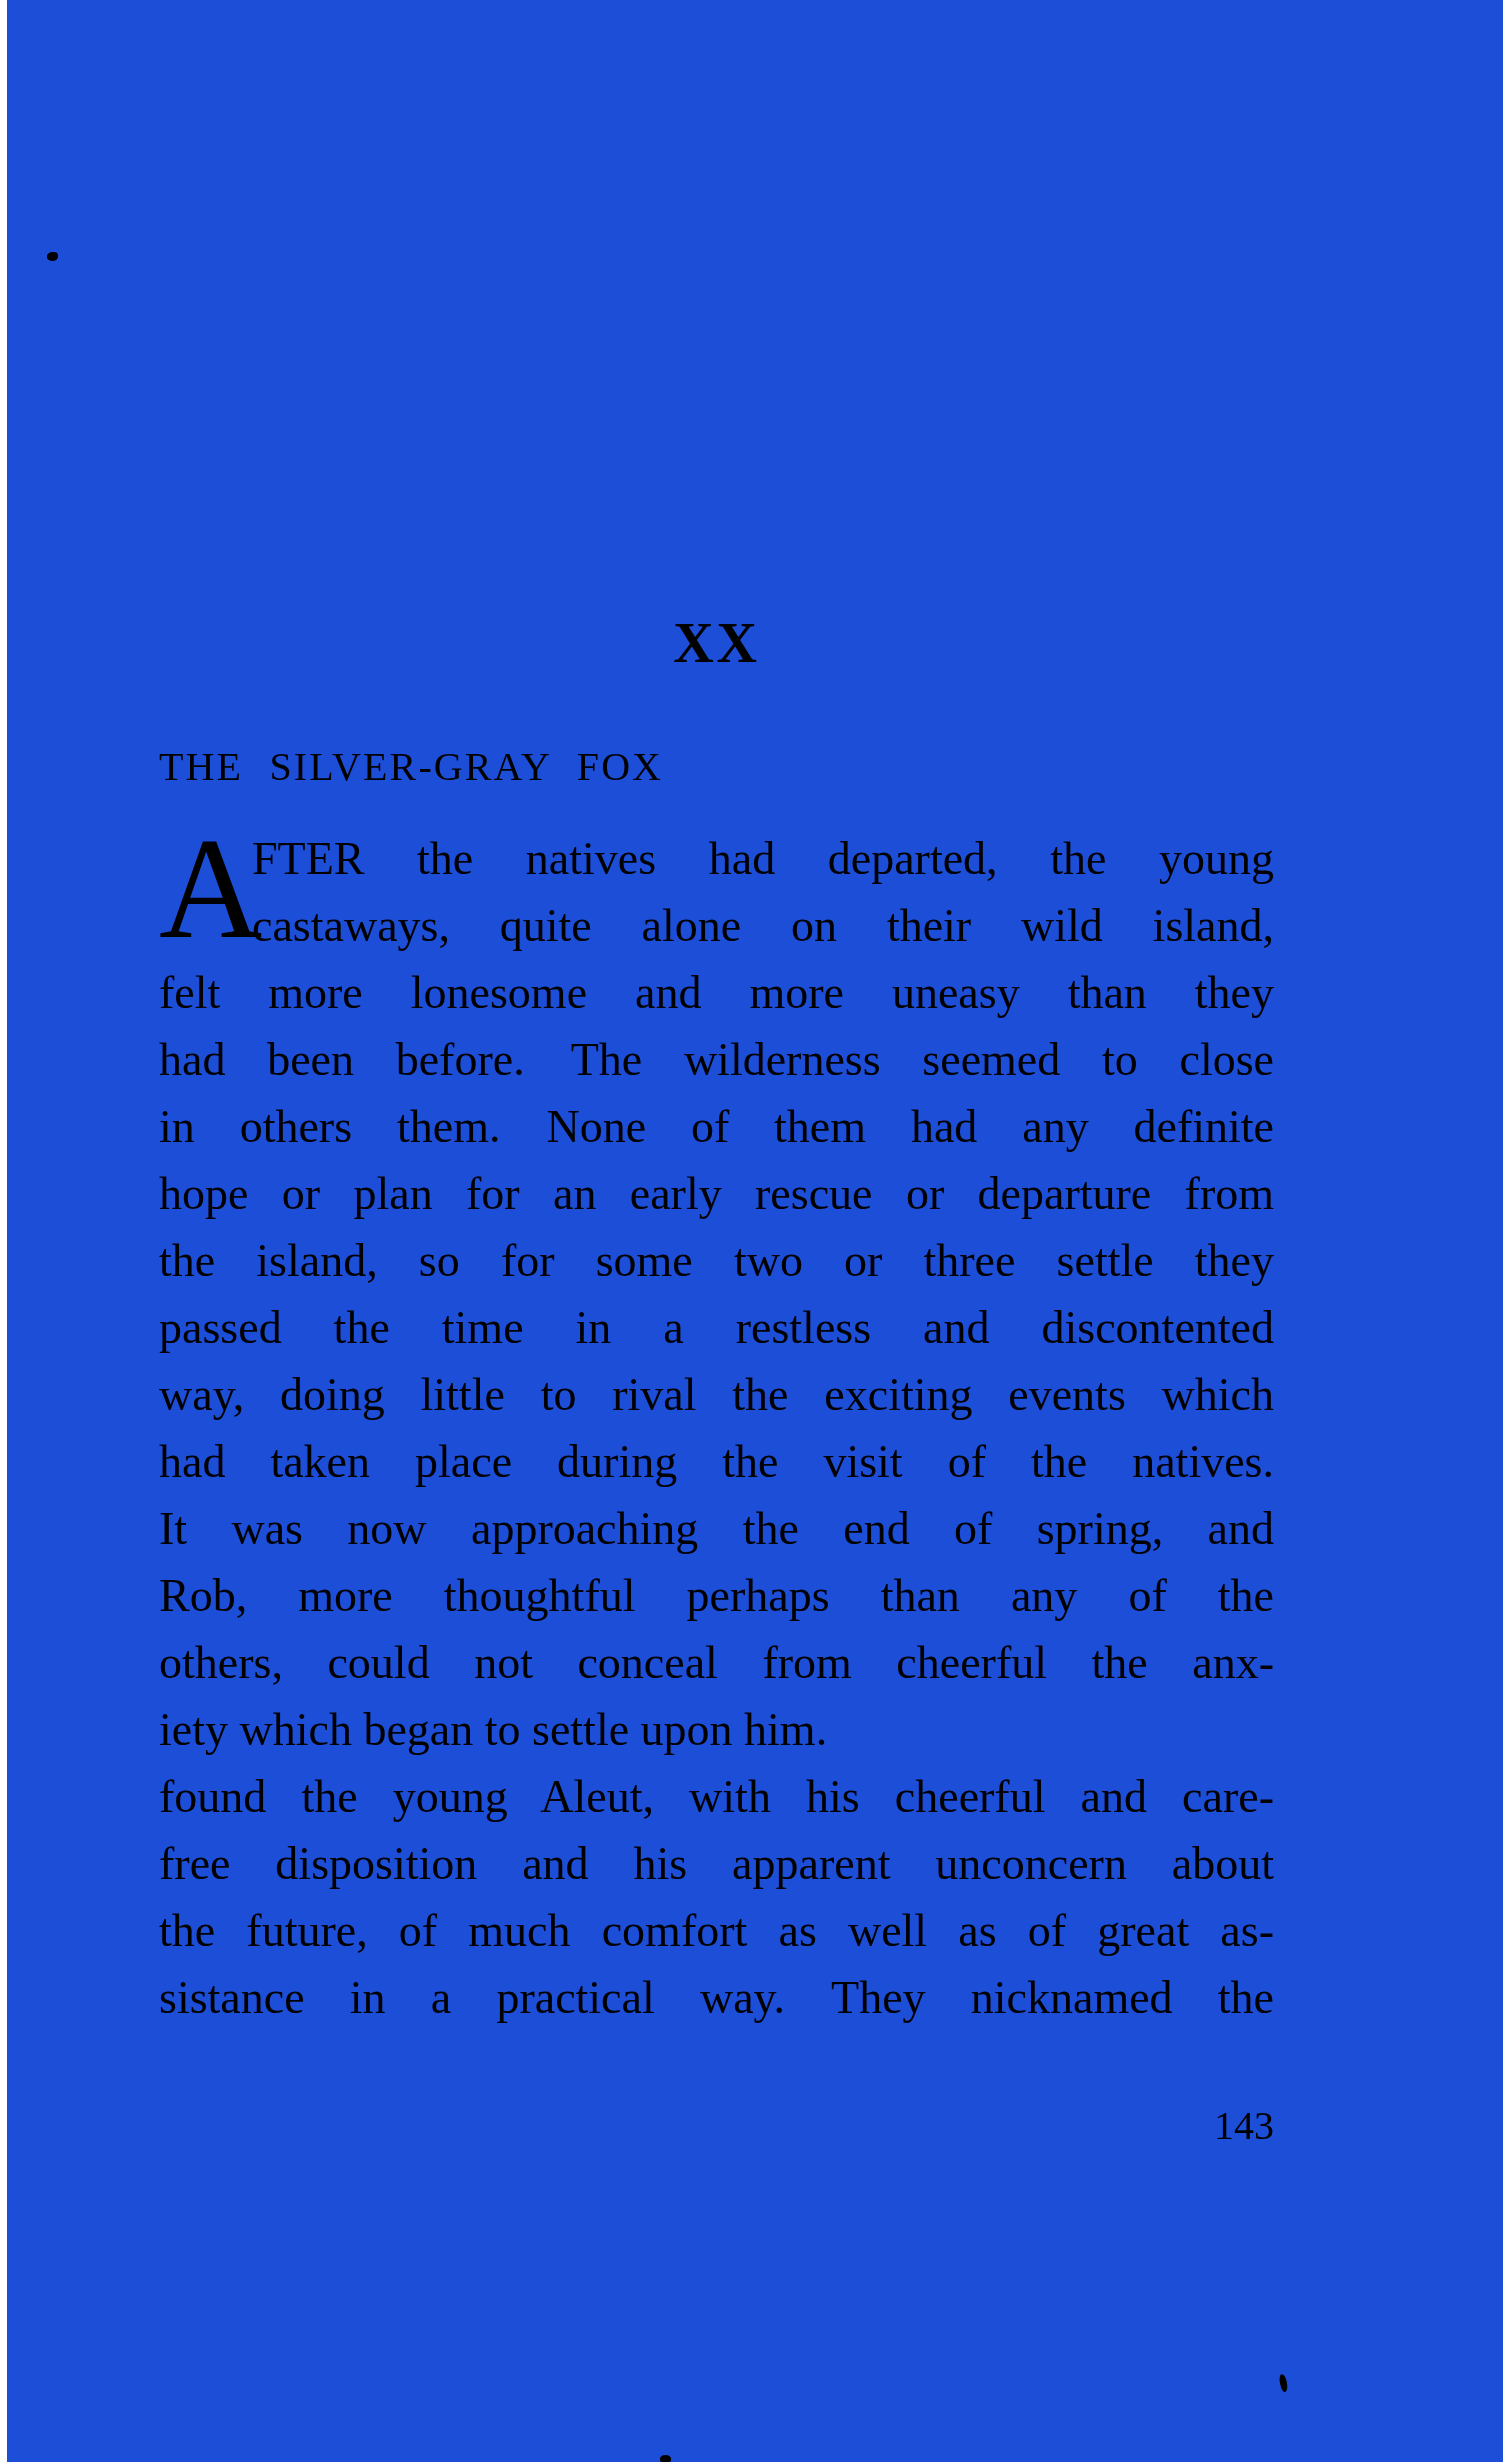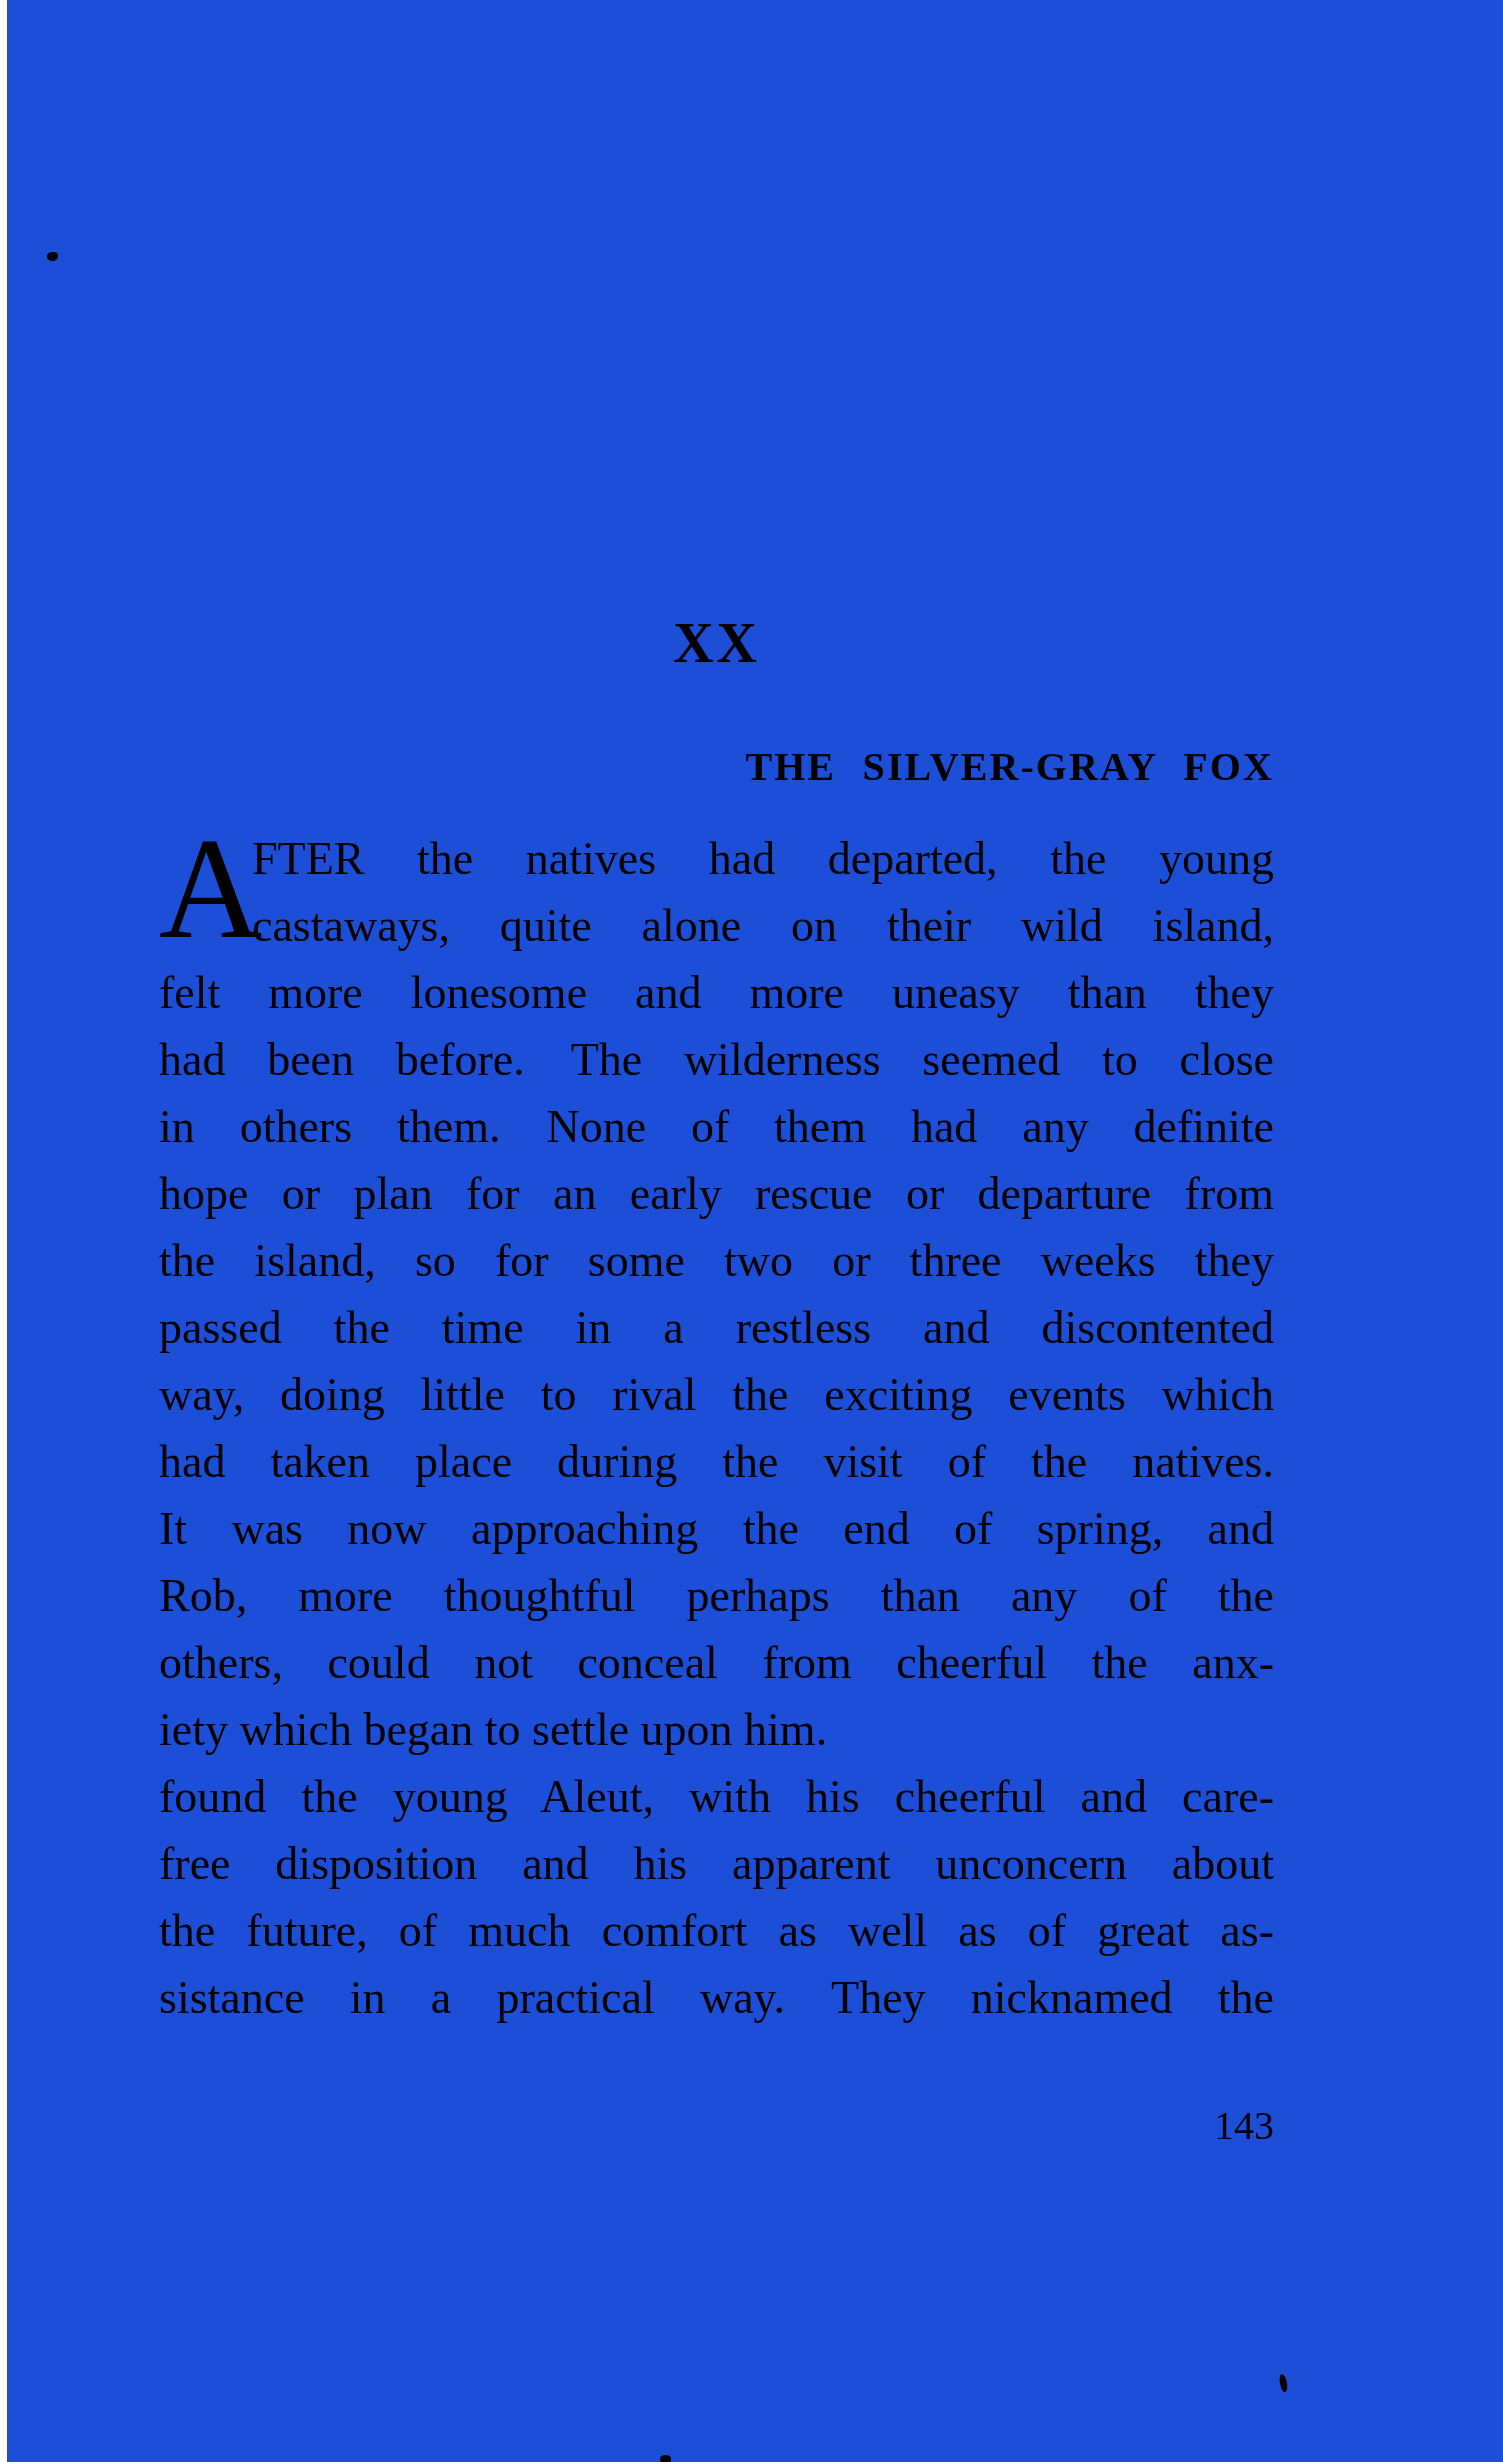--- a/index.html
+++ b/index.html
@@ -28,24 +28,24 @@
     line-height: 66px;
     font-weight: bold;
     letter-spacing: 2.9px;
   }
   .chapter-title {
     position: absolute;
     top: 739px;
     left: 152px;
     width: 1115px;
     margin: 0;
-    text-align: right;
+    text-align: left;
     font-size: 40px;
     line-height: 56px;
-    font-weight: bold;
+    font-weight: normal;
     letter-spacing: 2.1px;
     word-spacing: 14.3px;
   }
   .body-text {
     position: absolute;
     top: 825px;
     left: 152px;
     width: 1115px;
   }
   .dropcap {
@@ -123,21 +123,21 @@
 
   <div class="body-text">
     <span class="dropcap">A</span>
     <div>
         <div class="line drop">FTER the natives had departed, the young</div>
         <div class="line drop">castaways, quite alone on their wild island,</div>
         <div class="line">felt more lonesome and more uneasy than they</div>
         <div class="line">had been before. The wilderness seemed to close</div>
         <div class="line">in others them. None of them had any definite</div>
         <div class="line">hope or plan for an early rescue or departure from</div>
-        <div class="line">the island, so for some two or three weeks they</div>
+        <div class="line">the island, so for some two or three settle they</div>
         <div class="line">passed the time in a restless and discontented</div>
         <div class="line">way, doing little to rival the exciting events which</div>
         <div class="line">had taken place during the visit of the natives.</div>
         <div class="line">It was now approaching the end of spring, and</div>
         <div class="line">Rob, more thoughtful perhaps than any of the</div>
         <div class="line">others, could not conceal from cheerful the anx-</div>
         <div class="line end">iety which began to settle upon him.</div>
         <div class="line">found the young Aleut, with his cheerful and care-</div>
         <div class="line">free disposition and his apparent unconcern about</div>
         <div class="line">the future, of much comfort as well as of great as-</div>

